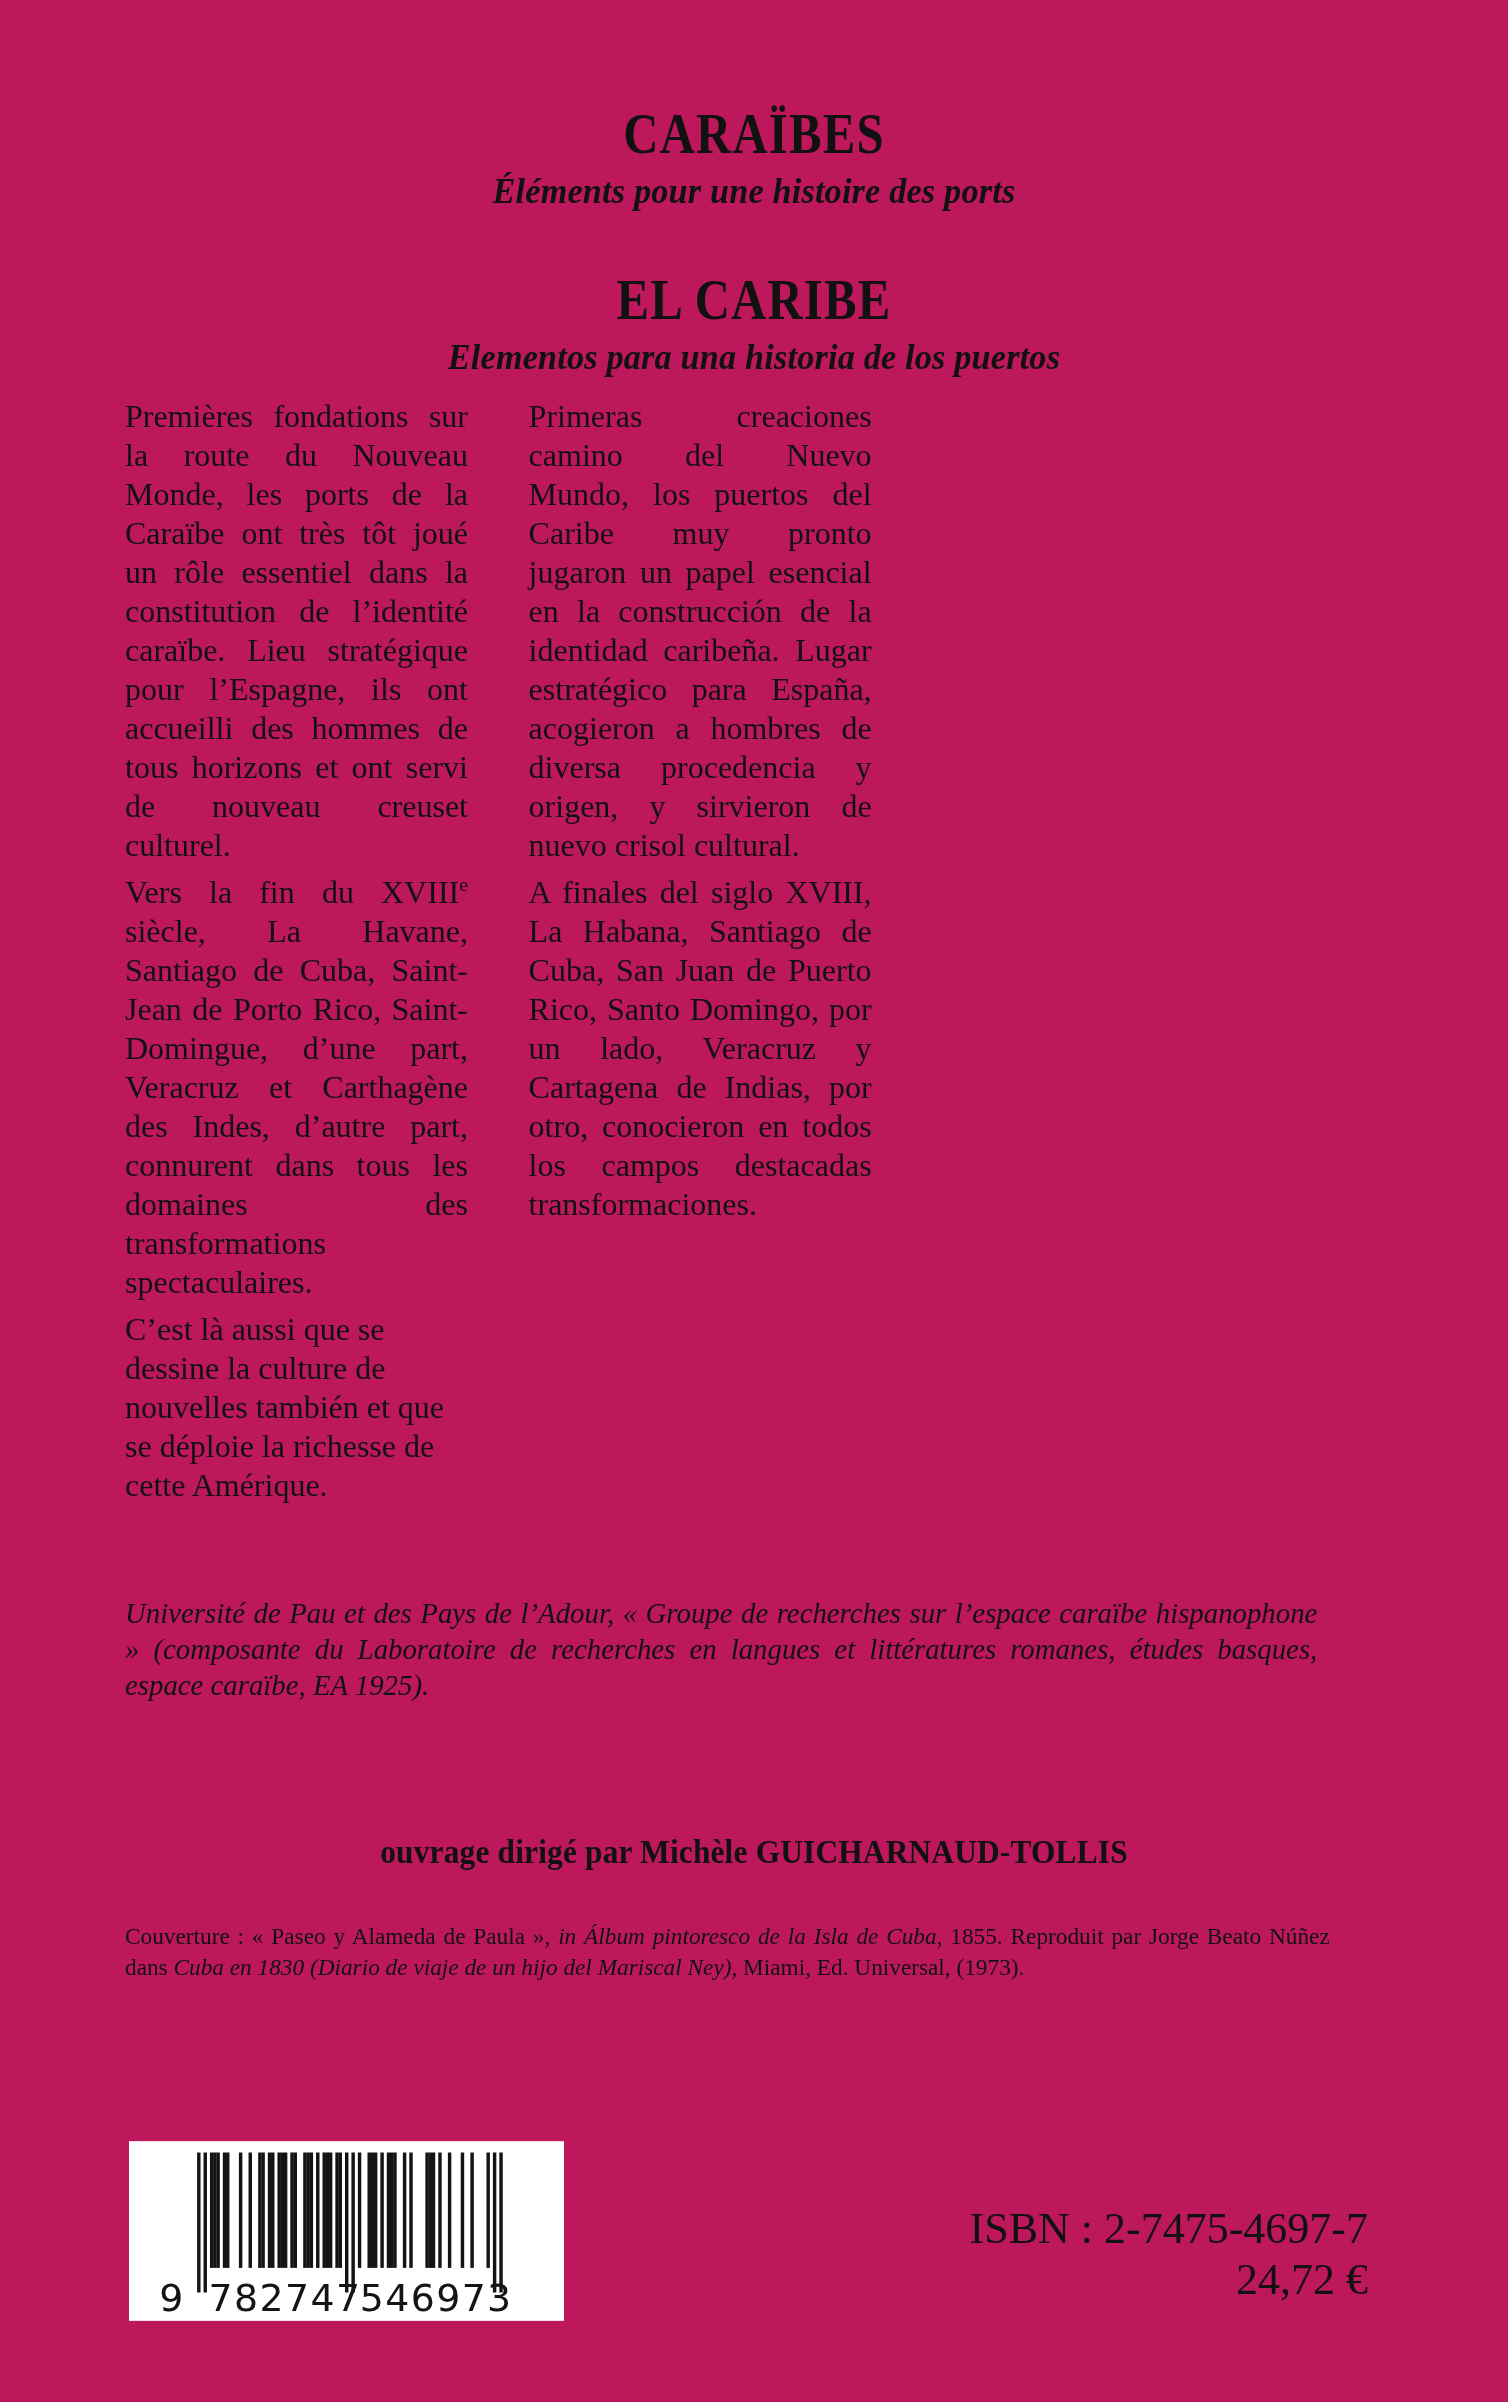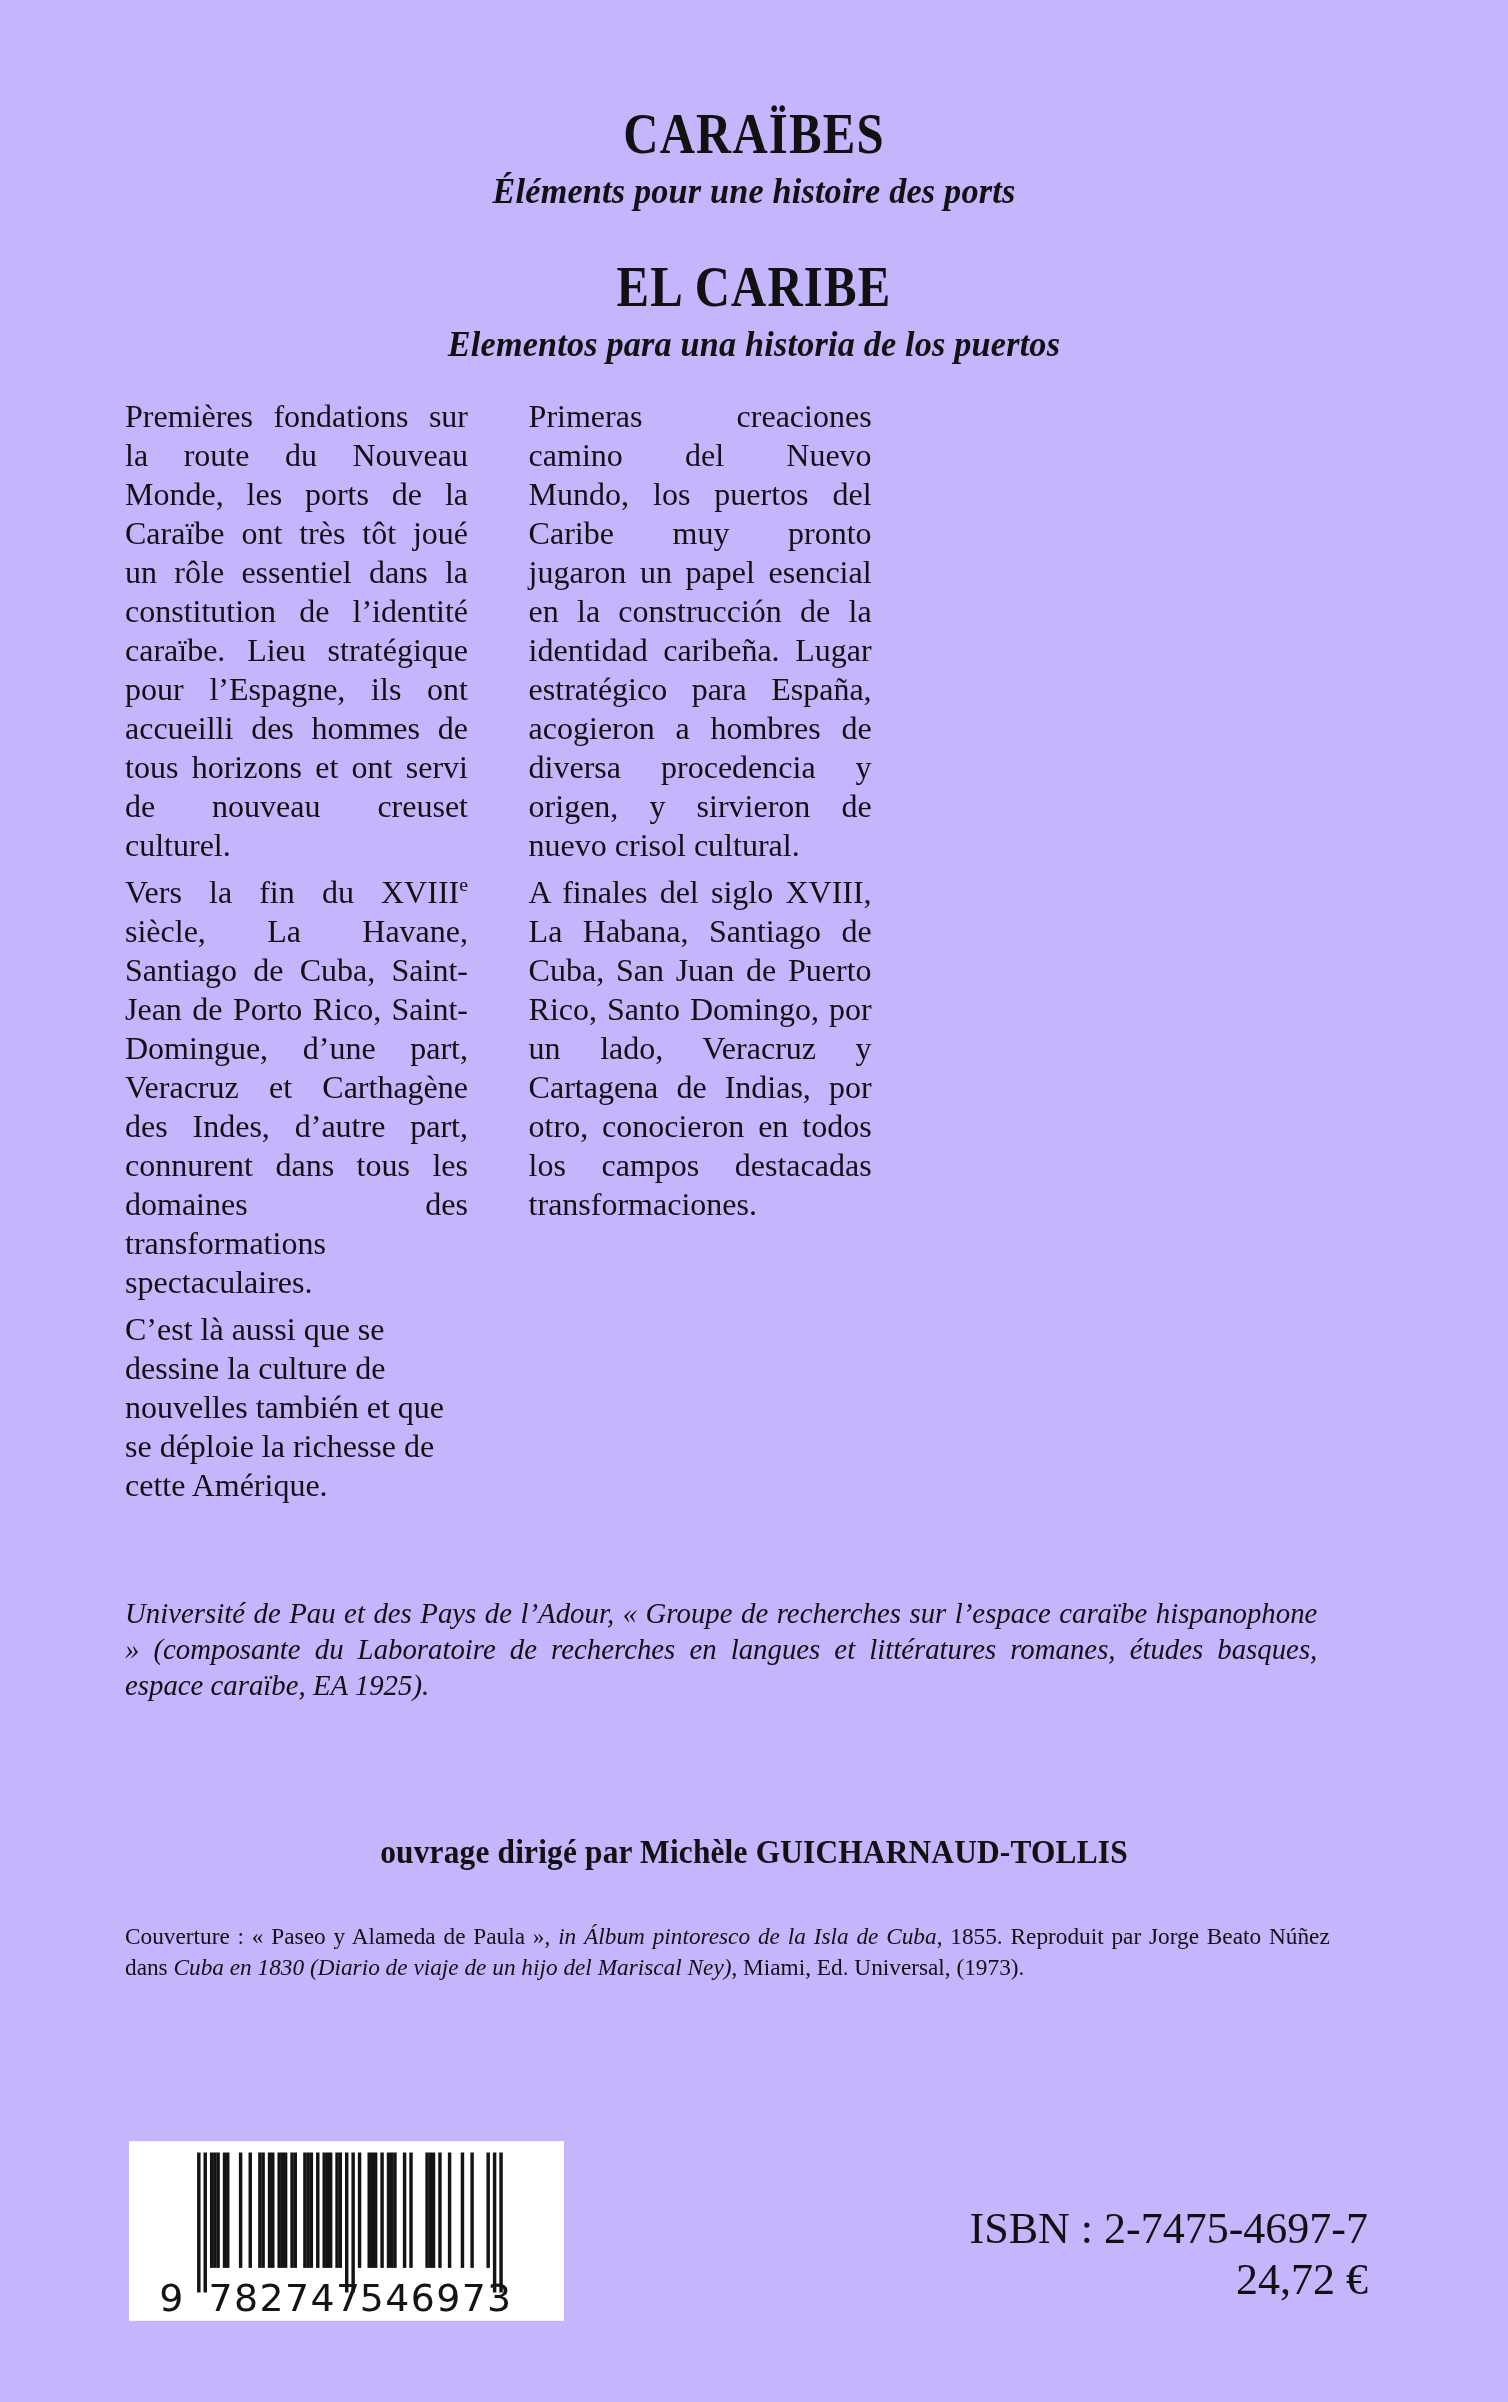--- a/index.html
+++ b/index.html
@@ -13,32 +13,32 @@
     height: 2403px;
     position: relative;
     font-family: "Liberation Serif", "DejaVu Serif", serif;
     color: #111111;
     overflow: hidden;
   }
 
   .page {
     position: absolute;
     inset: 0;
-    background: #c4b5fd;
+    background: #be185d;
   }
 
   
   .title-block {
     position: absolute;
     left: 0;
     right: 0;
     text-align: center;
   }
   #fr-title-block { top: 106px; }
-  #es-title-block { top: 259px; }
+  #es-title-block { top: 272px; }
 
   .main-title {
     font-family: "Liberation Serif", "DejaVu Serif", serif;
     font-weight: bold;
     font-size: 56px;
     letter-spacing: 1.4px;
     line-height: 1.02;
     transform: scaleX(0.87);
     margin: 0;
   }

